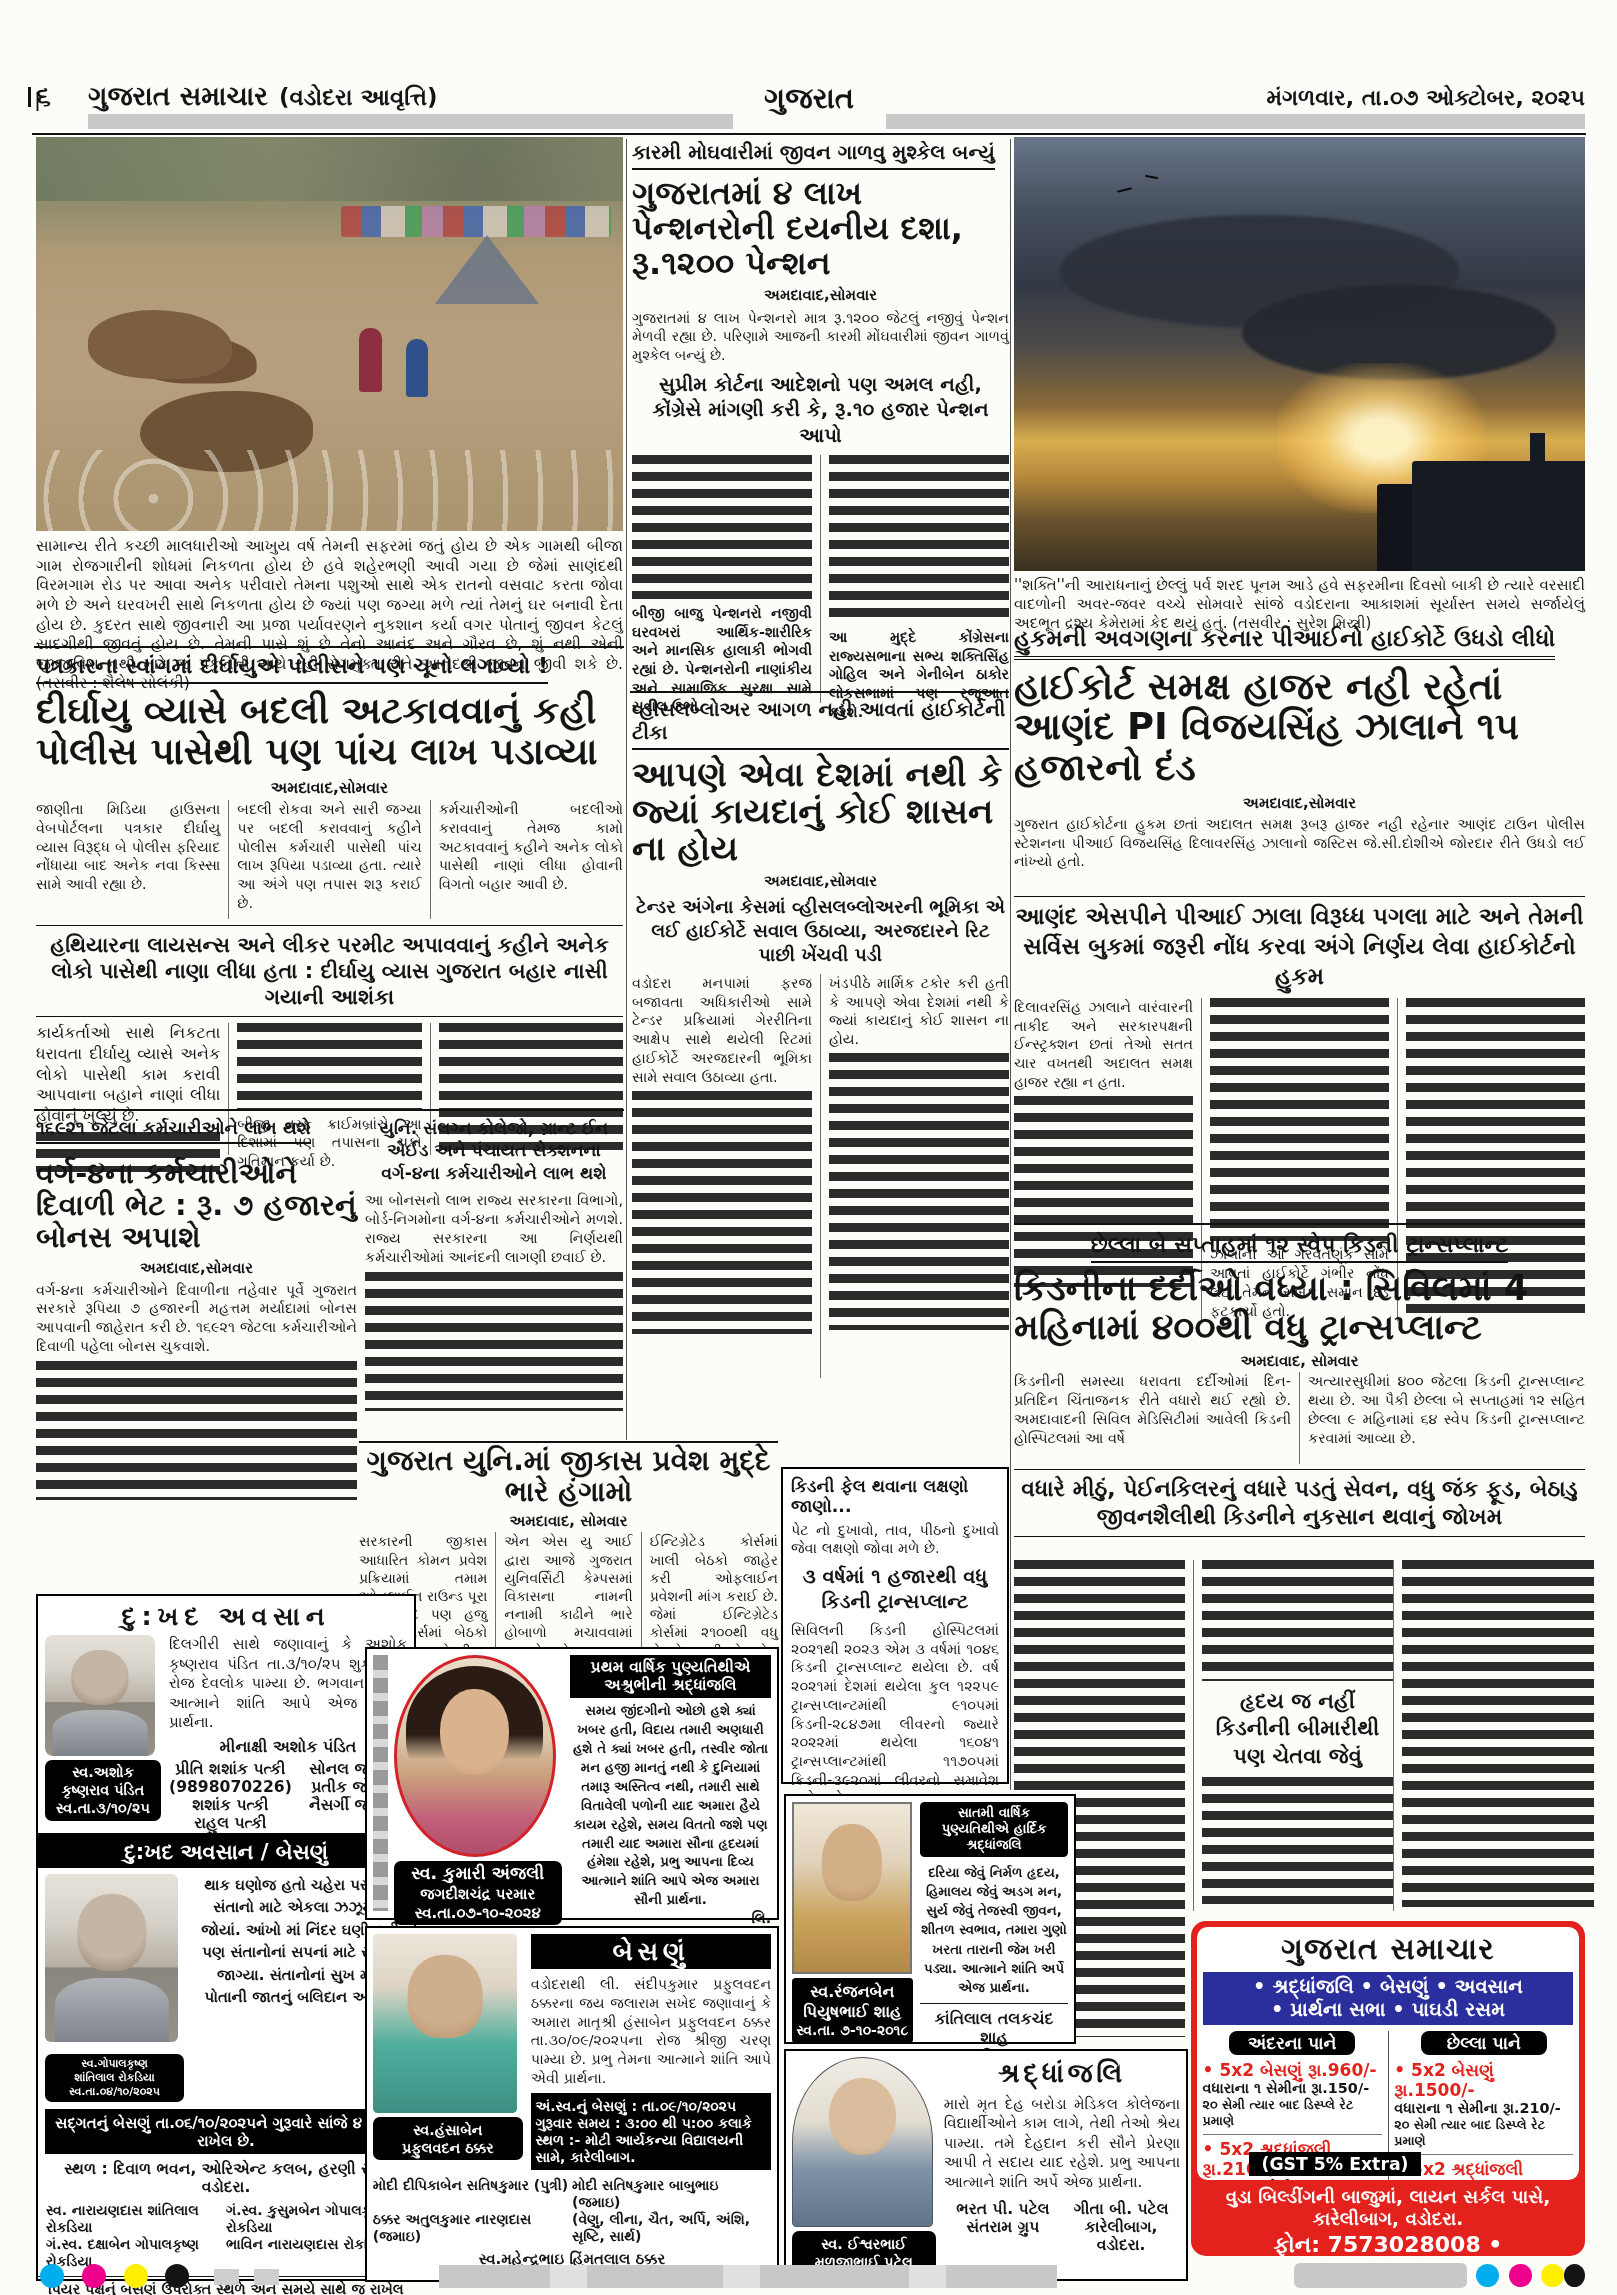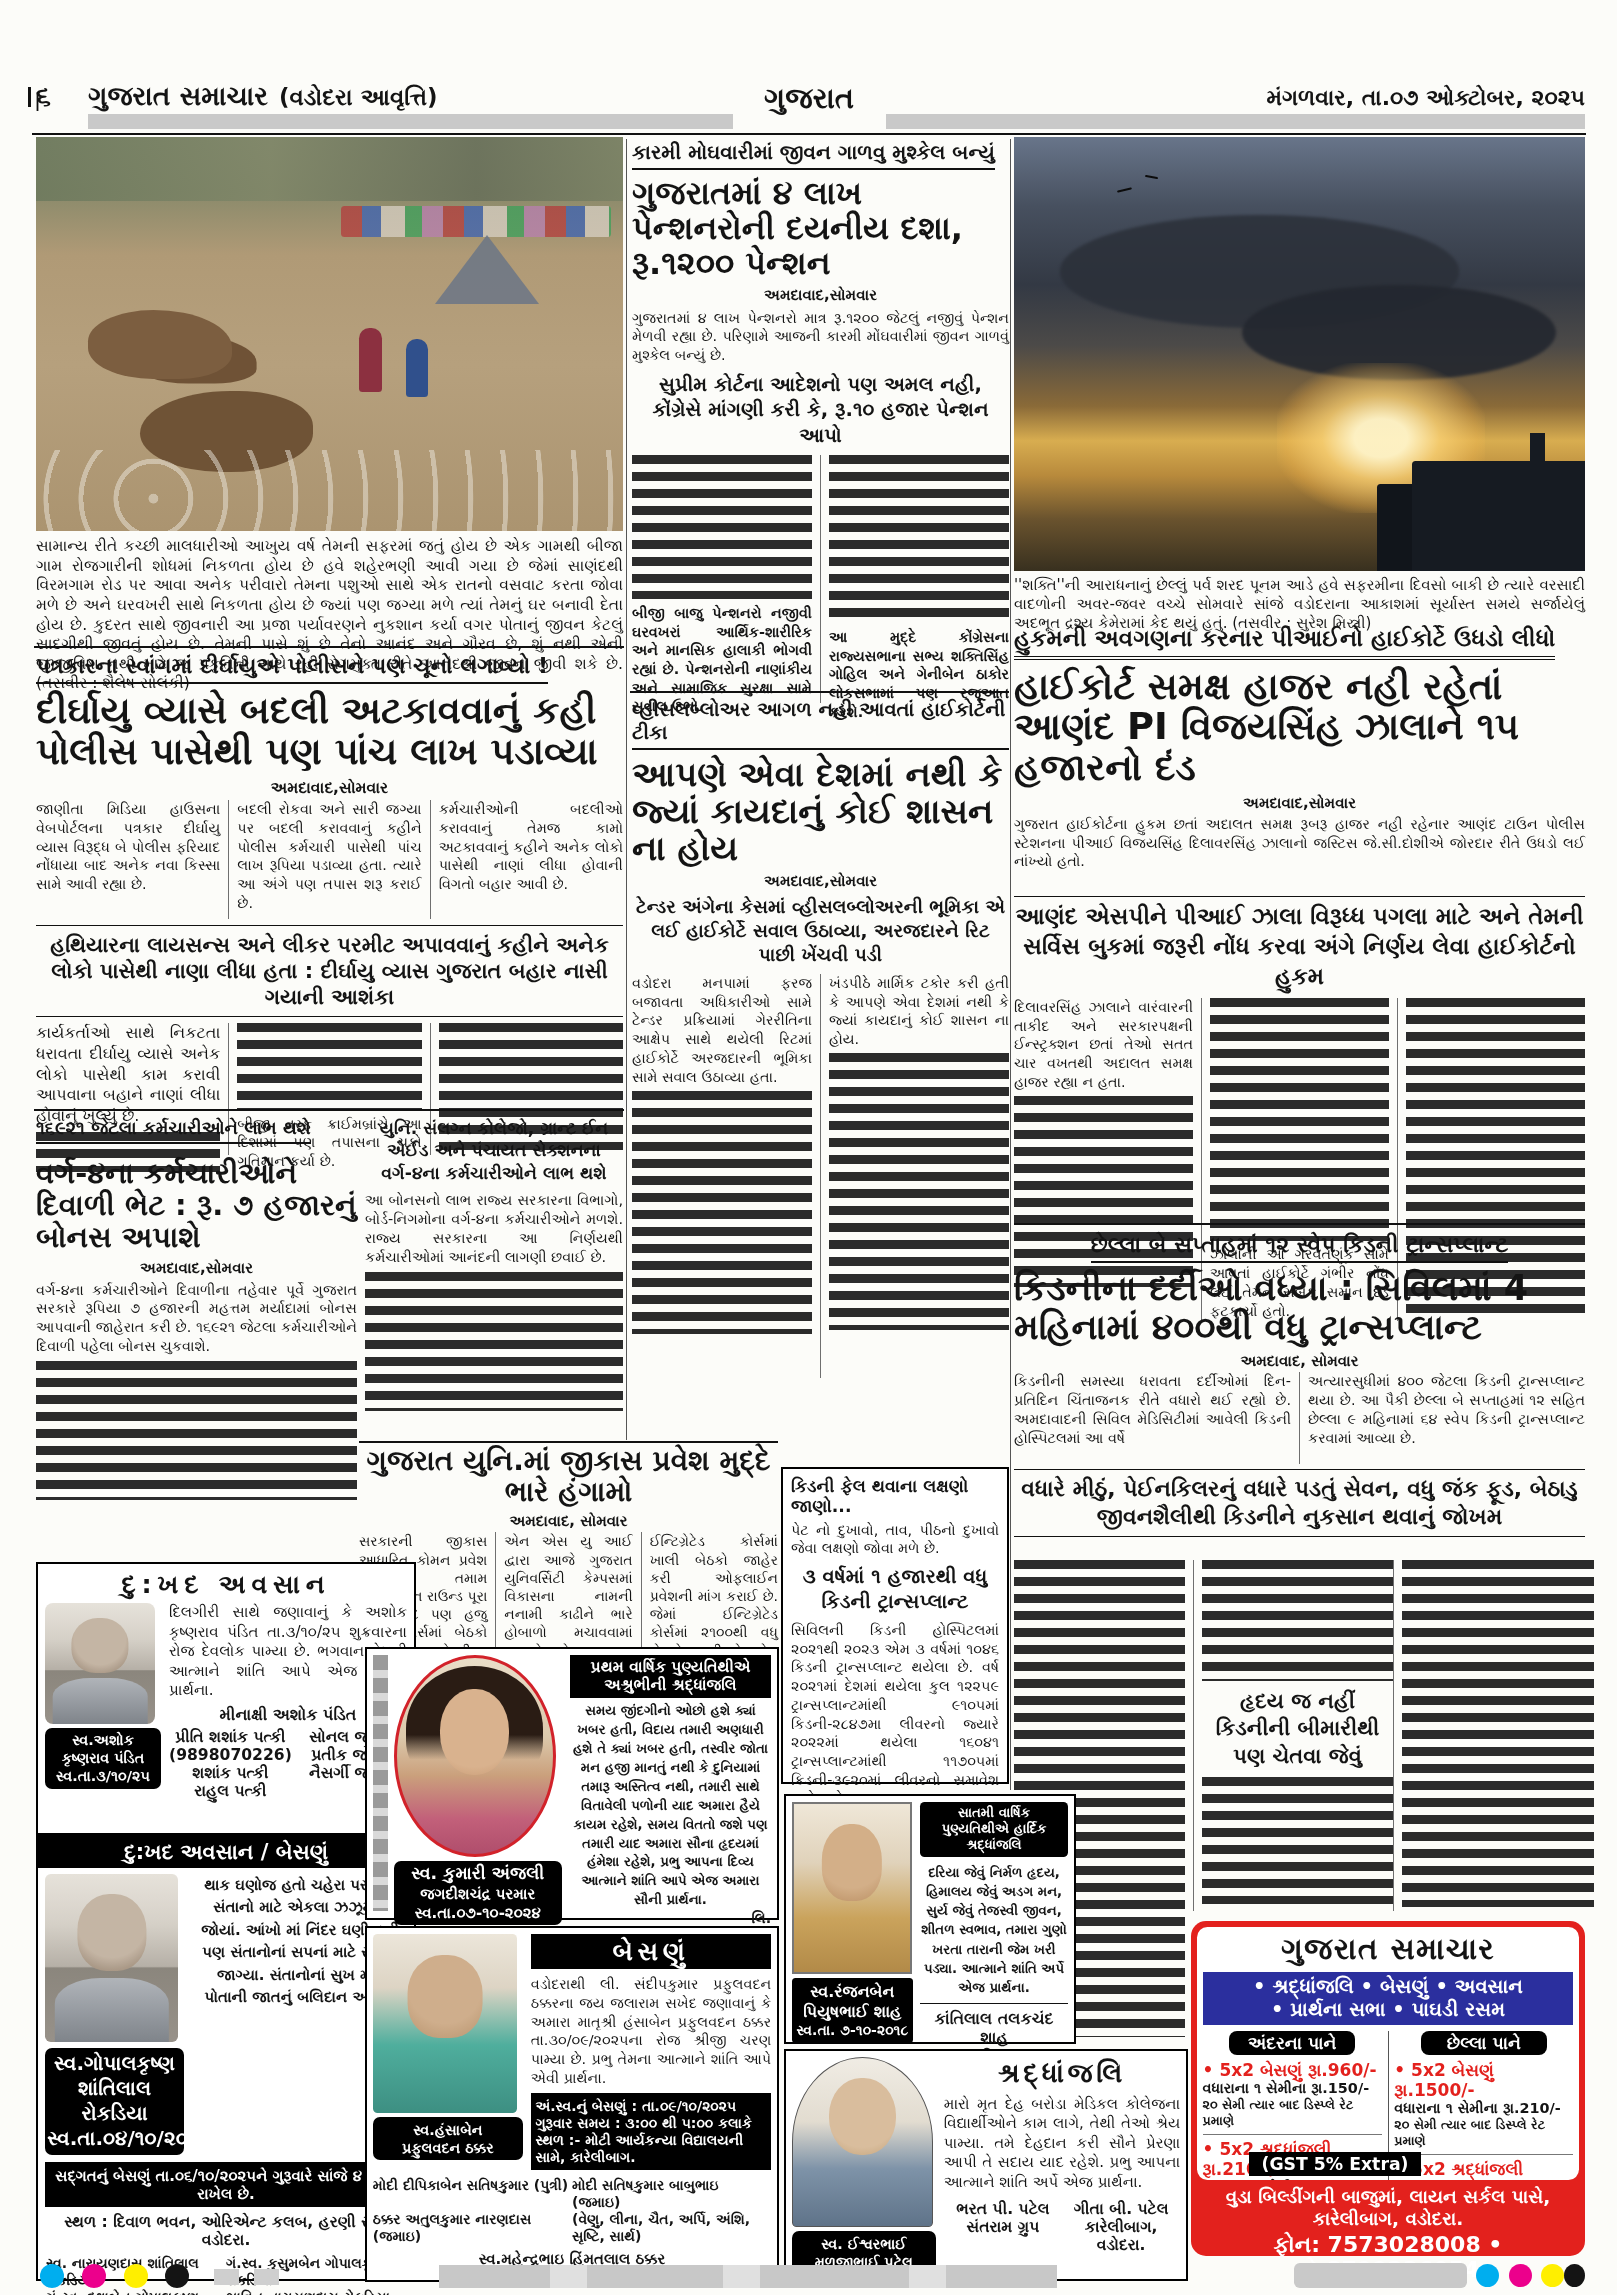--- a/index.html
+++ b/index.html
@@ -236,21 +236,21 @@
   </div>
   <div class="abs" style="left:1193px;top:1560px;width:191px;height:351px;border-left:1.2px solid #6f6f6f;padding-left:8px;">
     <div class="fl" style="height:121px;"></div>
     <div class="b ctr" style="font-size:21px;line-height:1.3;margin:7px 0;">હૃદય જ નહીં કિડનીની બીમારીથી પણ ચેતવા જેવું</div>
     <div class="fl" style="height:127px;"></div>
   </div>
   <div class="abs" style="left:1393px;top:1560px;width:192px;height:351px;border-left:1.2px solid #6f6f6f;padding-left:8px;">
     <div class="fl" style="height:347px;"></div>
   </div>
 
-  <div class="abs adbox" style="left:36px;top:1562px;width:380px;height:284px;padding:4.6px 7px;">
+  <div class="abs adbox" style="left:36px;top:1594px;width:380px;height:284px;padding:4.6px 7px;">
     <div class="b ctr" style="font-size:25.4px;letter-spacing:5.8px;">દુ:ખદ અવસાન</div>
     <div style="display:flex;margin-top:3.5px;">
       <div style="width:116px;flex:0 0 auto;">
         <div class="portrait gray" style="position:relative;width:110px;height:121px;border-radius:8px;overflow:hidden;">
             <div class="head"></div>
             <div class="torso"></div>
           </div>
         <div class="lbl" style="font-size:14.4px;padding:3.5px 2.3px;margin-top:3.5px;">
           <div>સ્વ.અશોક</div>
           <div>કૃષ્ણરાવ પંડિત</div>
@@ -278,21 +278,21 @@
   </div>
 
   <div class="abs adbox" style="left:36px;top:1833px;width:380px;height:448px;padding:0;">
     <div class="adhead" style="font-size:21px;padding:4.6px 0;">દુ:ખદ અવસાન / બેસણું</div>
     <div style="display:flex;padding:5.8px 7px 0;">
       <div style="width:139px;flex:0 0 auto;">
         <div class="portrait gray" style="position:relative;width:133px;height:168px;border-radius:5.8px;overflow:hidden;">
             <div class="head"></div>
             <div class="torso"></div>
           </div>
-        <div class="lbl" style="font-size:20px;padding:3.5px 2.3px;margin-top:6px;">
+        <div class="lbl" style="font-size:11px;padding:3.5px 2.3px;margin-top:12px;">
           <div>સ્વ.ગોપાલકૃષ્ણ</div>
           <div>શાંતિલાલ રોકડિયા</div>
           <div>સ્વ.તા.૦૪/૧૦/૨૦૨૫</div>
         </div>
       </div>
       <div style="flex:1;padding-left:9.2px;">
         <div class="poem" style="font-size:15px;">થાક ઘણોજ હતો ચહેરા પર પણ સંતાનો માટે એકલા ઝઝૂમતા જોયાં. આંખો માં નિંદર ઘણી હતી પણ સંતાનોનાં સપનાં માટે સદાય જાગ્યા. સંતાનોનાં સુખ માટે પોતાની જાતનું બલિદાન આપ્યું.</div>
       </div>
     </div>
     <div class="adhead" style="font-size:15px;padding:4.6px 5.8px;margin:7px 7px 0;">સદ્ગતનું બેસણું તા.૦૬/૧૦/૨૦૨૫ને ગુરૂવારે સાંજે ૪ થી ૬ રાખેલ છે.</div>

